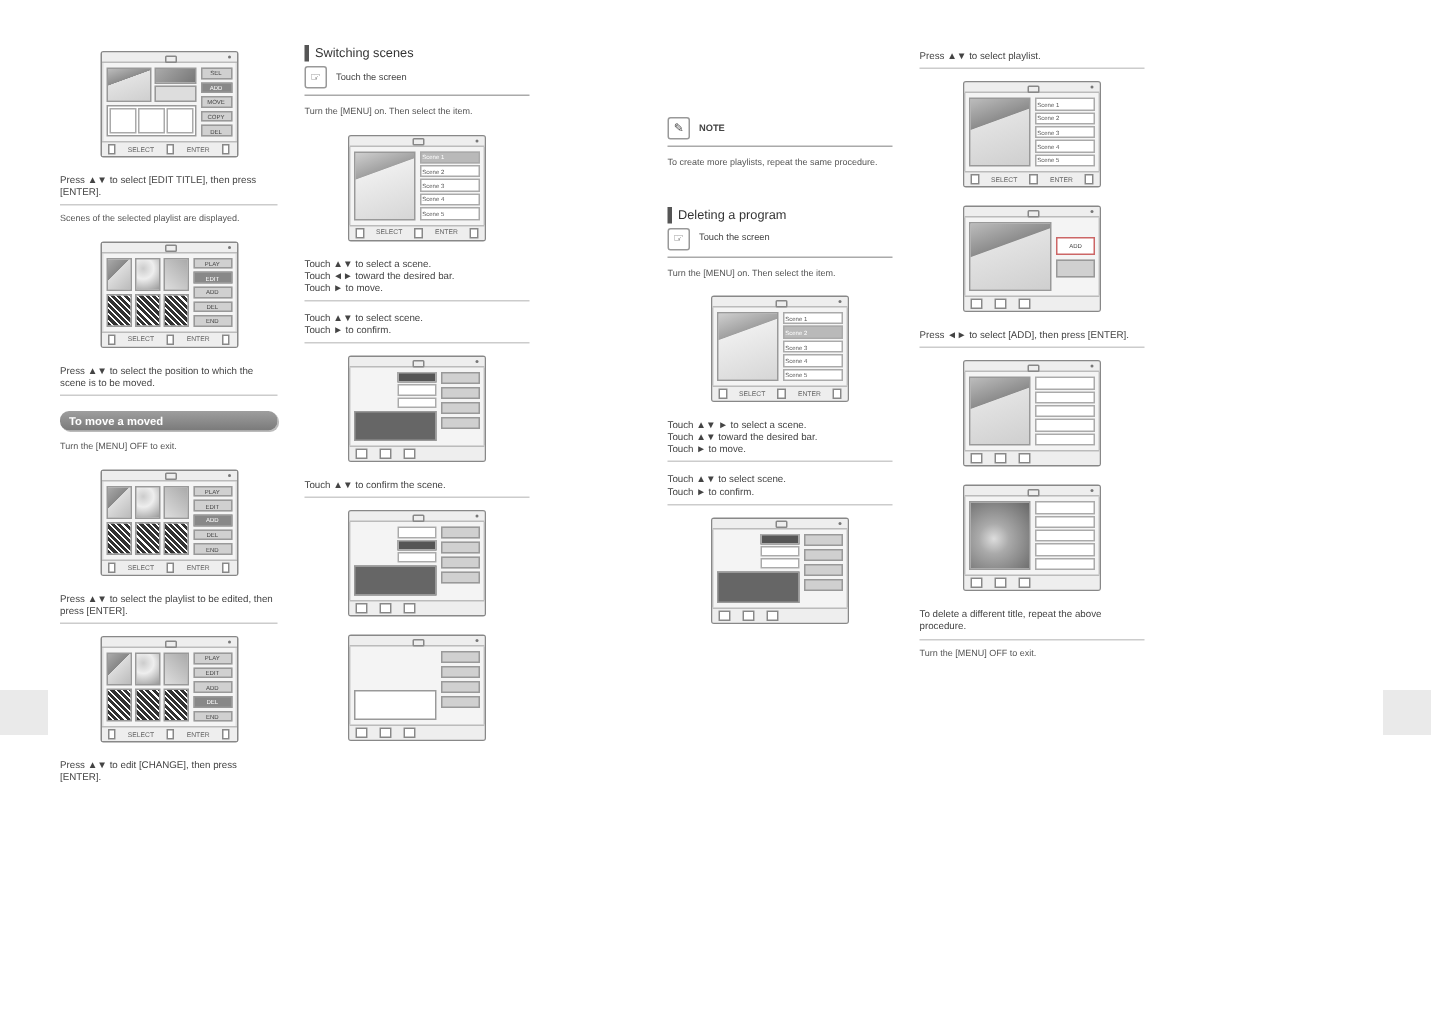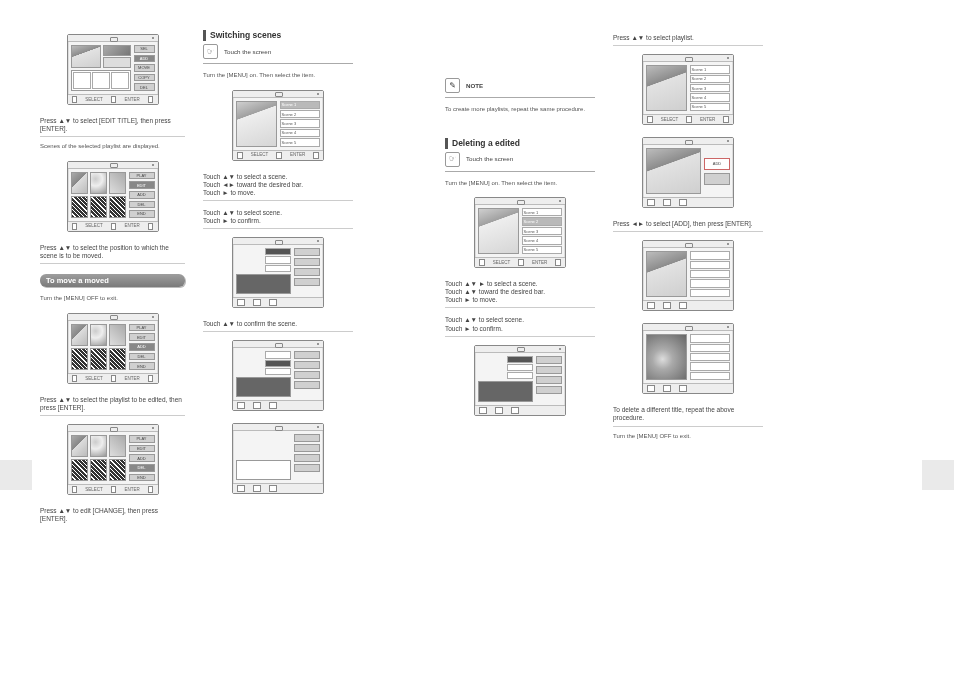--- a/index.html
+++ b/index.html
@@ -4,21 +4,21 @@
 <style>
 html,body{margin:0;padding:0;background:#fff;font-family:Arial,Helvetica,sans-serif;font-size:6.2px;color:#444;line-height:1.25}
 .page{width:954px;height:675px;position:relative;box-sizing:border-box;padding:30px 40px}
 .tab-l{position:absolute;left:0;top:460px;width:32px;height:30px;background:#eaeaea}
 .tab-r{position:absolute;right:0;top:460px;width:32px;height:30px;background:#eaeaea}
 .cols{display:flex;gap:18px}
 .col{display:flex;flex-direction:column}
 .c1{width:145px}.c2{width:150px}.spacer{width:56px}.c3{width:150px}.c4{width:150px}
 .hdr{display:flex;align-items:center;gap:4px;margin:0 0 3px 0}
 .bar{width:3px;height:11px;background:#555}
-.hdrtxt{font-size:8.5px;font-weight:bold;color:#333}
+.hdrtxt{font-size:8.5px;font-weight:normal;color:#333}
 .iconline{display:flex;align-items:center;gap:6px;border-bottom:1px solid #aaa;padding:0 0 4px 0;margin-bottom:6px}
 .icn{width:13px;height:13px;border:1px solid #999;border-radius:2px;display:flex;align-items:center;justify-content:center;font-size:8px;flex:0 0 auto}
 .step{font-size:6.5px;border-bottom:1px solid #ccc;padding:0 0 3px 0;margin:4px 0 4px 0}
 .step.b0{border:0}
 .para{font-size:6px;color:#555;margin:2px 0 6px 0}
 .pill{background:linear-gradient(#9e9e9e,#7a7a7a);color:#fff;font-size:7.5px;font-weight:bold;border-radius:6px;padding:2px 6px;margin:6px 0;box-shadow:1px 1px 0 #bbb;display:inline-block}
 .scr{width:90px;border:1px solid #888;border-radius:2px;background:#f4f4f4;margin:4px auto 8px auto;box-shadow:0 0 0 1px #ddd inset}
 .scr .top{height:6px;border-bottom:1px solid #bbb;position:relative;background:#eee}
 .scr .top::after{content:"";position:absolute;right:4px;top:2px;width:2px;height:2px;background:#777;border-radius:50%}
 .scr .top::before{content:"";position:absolute;left:42px;top:1.5px;width:6px;height:3px;border:0.5px solid #888;border-radius:1px}
@@ -325,21 +325,21 @@
  <div style="height:48px"></div>
  <div class="iconline">
   <div class="icn">✎</div>
   <div style="font-weight:bold">NOTE</div>
  </div>
  <div class="para">To create more playlists, repeat the same procedure.</div>
 
  <div style="height:18px"></div>
  <div class="hdr">
   <div class="bar"></div>
-  <div class="hdrtxt">Deleting a edited</div>
+  <div class="hdrtxt">Deleting a program</div>
  </div>
  <div class="iconline">
   <div class="icn">☞</div>
   <div>Touch the screen</div>
  </div>
  <div class="para">Turn the [MENU] on. Then select the item.</div>
 
  <div class="scr">
   <div class="top"></div>
   <div class="mid">

